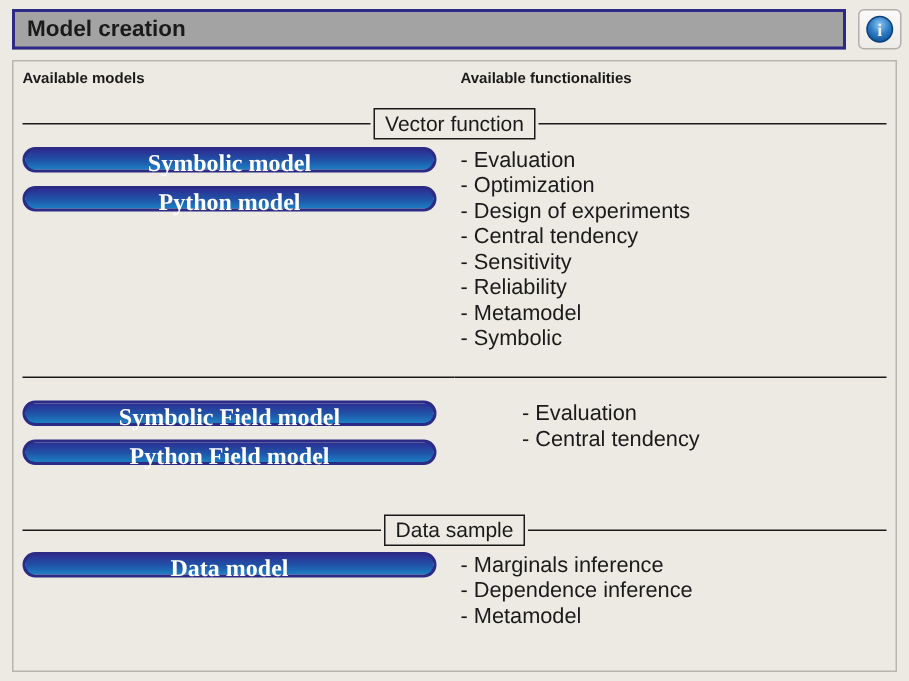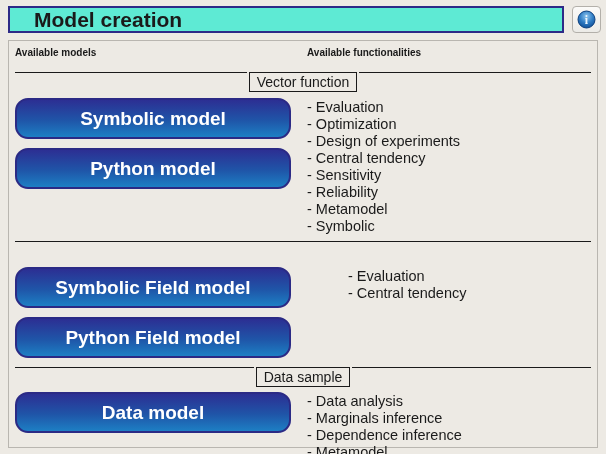--- a/index.html
+++ b/index.html
@@ -14,26 +14,26 @@
     display:flex;
     align-items:stretch;
     gap:8px;
     padding:6px 5px 0 8px;
     height:27px;
   }
   .title-box{
     flex:1;
     box-sizing:border-box;
     border:2px solid #2d2a87;
-    background:#5eead4;
+    background:#a3a3a3;
     display:flex;
     align-items:center;
-    padding-left:24px;
+    padding-left:8px;
     font-weight:bold;
-    font-size:21px;
+    font-size:15px;
   }
   .info-btn{
     width:29px;height:27px;
     box-sizing:border-box;
     border:1px solid #b3b0aa;
     border-radius:4px;
     background:linear-gradient(#fbfaf8,#ecebe7);
     display:flex;align-items:center;justify-content:center;
     padding:0;cursor:pointer;
   }
@@ -41,21 +41,21 @@
     margin:7px 8px 0 8px;
     height:394px;
     border:1px solid #b9b6b0;
     padding:6px;
     background:#edeae4;
   }
   .col-headers{display:flex;height:18px;}
   .col-h{font-weight:bold;font-size:10px;}
   .col-h.left{width:292px;}
   .separator{
-    display:flex;height:20px;
+    display:flex;align-items:center;height:20px;
   }
   .sep-vector{margin-top:7px;}
   .sep-field{margin-top:6px;}
   .sep-data{margin-top:9px;}
   .sep-line{flex:1;height:0;border-top:1px solid #1a1a1a;}
   .sep-label{
     border:1px solid #1a1a1a;
     padding:1px 7px 2px 7px;
     font-size:14px;
     margin:0 2px;
@@ -65,29 +65,29 @@
   .section-body{display:flex;}
   .body-vector{margin-top:6px;min-height:137px;}
   .body-field{margin-top:6px;min-height:67px;gap:41px;}
   .body-data{margin-top:5px;}
   .models-col{
     width:292px;
     display:flex;flex-direction:column;gap:9px;
     flex-shrink:0;
   }
   .model-btn{
-    width:276px;height:41px;
+    width:276px;height:17px;
     box-sizing:border-box;
     border:2px solid #2b2a85;
     border-radius:13px;
     background:linear-gradient(180deg,#2c2f93 0%,#1f55a8 55%,#1d7fc4 100%);
     color:#ffffff;
     font-weight:bold;
-    font-size:19px;
-    font-family:Liberation Sans, sans-serif;
+    font-size:16px;
+    font-family:Liberation Serif, serif;
     cursor:pointer;
   }
   .funcs-col{
     font-size:14.5px;
     line-height:17px;
     padding-top:1px;
   }
   .func-item::before{content:"- ";}
 </style>
 </head>
@@ -159,21 +159,20 @@
     <div class="separator sep-data">
       <div class="sep-line"></div>
       <div class="sep-label">Data sample</div>
       <div class="sep-line"></div>
     </div>
     <div class="section-body body-data">
       <div class="models-col">
         <button class="model-btn">Data model</button>
       </div>
       <div class="funcs-col">
-        <div class="func-item">Data analysis</div>
         <div class="func-item">Marginals inference</div>
         <div class="func-item">Dependence inference</div>
         <div class="func-item">Metamodel</div>
       </div>
     </div>
 
   </div>
 </div>
 
 </body></html>

